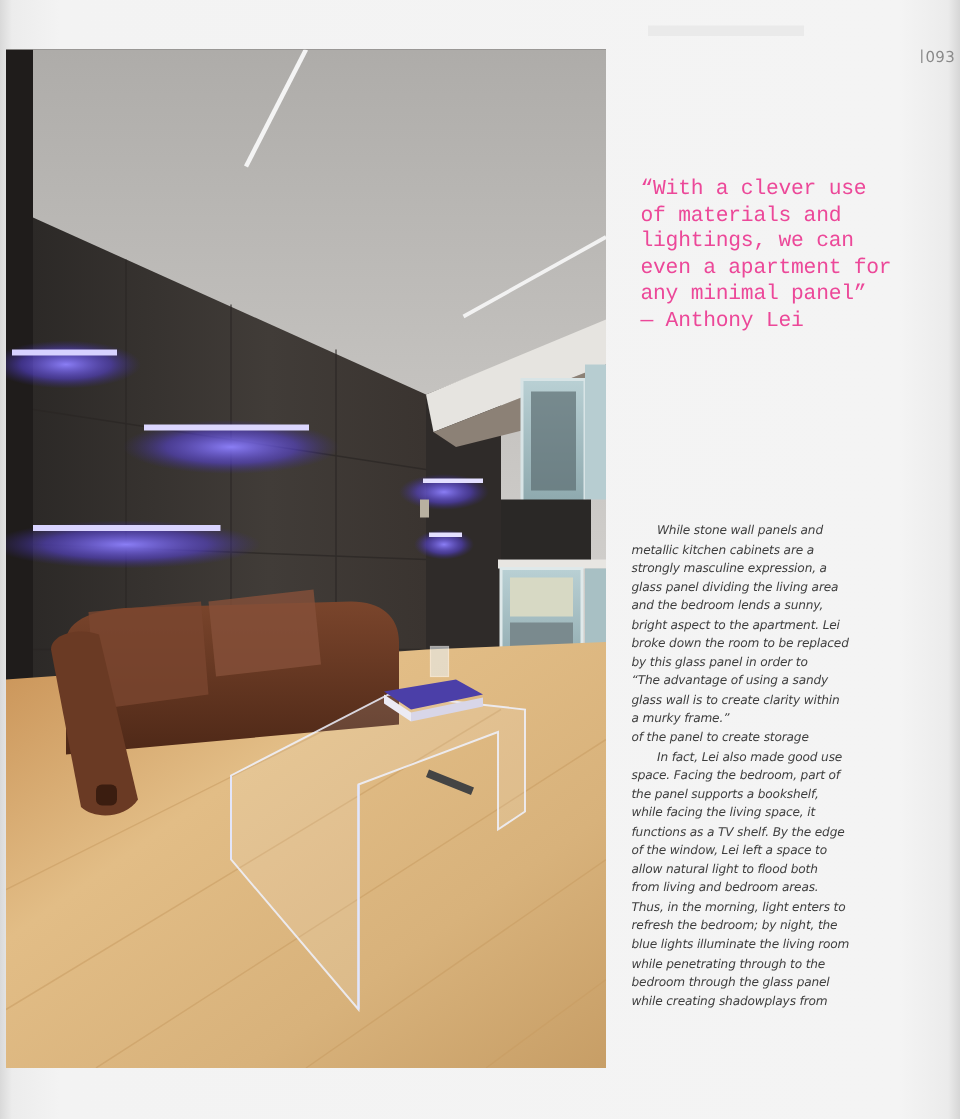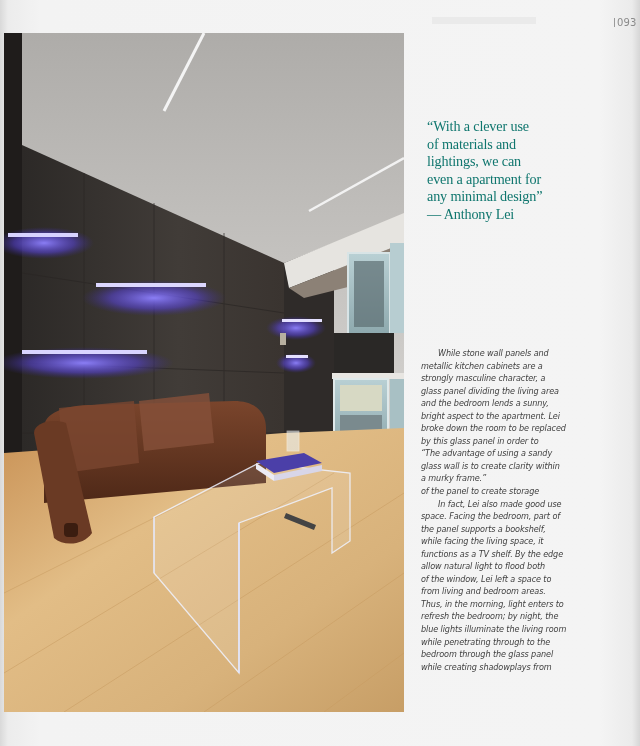--- a/index.html
+++ b/index.html
@@ -3,39 +3,39 @@
 <meta charset="utf-8">
 <style>
   html, body { margin:0; padding:0; }
   body {
     width:640px; height:746px; overflow:hidden; position:relative;
     background: linear-gradient(90deg, #d9d9d9 0px, #ececec 8px, #f3f3f3 40px, #f4f4f4 600px, #ebebeb 632px, #d6d6d6 640px);
     font-family: "DejaVu Sans", sans-serif;
     color:#3a3a3a;
   }
   .page-number {
-    position:absolute; top:17px; left:614px;
+    position:absolute; top:33px; left:614px;
     font-size:10px; color:#8a8a8a; letter-spacing:0.2px;
   }
   .page-number .bar {
     display:inline-block; width:1px; height:9px; background:#9a9a9a; margin-right:2px; vertical-align:-1px;
   }
   .header-ghost {
     position:absolute; top:17px; left:432px; width:104px; height:7px;
     background:#e6e6e6; opacity:0.7;
   }
   .photo {
     position:absolute; left:4px; top:33px; width:400px; height:679px; overflow:hidden;
     background:#3a3633;
   }
   .photo svg { display:block; }
   .quote {
     position:absolute; left:427px; top:118px; width:210px;
-    font-family: Liberation Serif, serif;
-    font-size:14.2px; line-height:17.6px; color:#0f766e;
+    font-family: Liberation Mono, monospace;
+    font-size:14.2px; line-height:17.6px; color:#ec4899;
     font-weight:normal; letter-spacing:-0.15px;
   }
   .quote .line { display:block; white-space:nowrap; }
   .body-text {
     position:absolute; left:421px; top:347px; width:205px;
     font-family: "DejaVu Sans", sans-serif;
     font-size:8.1px; line-height:12.55px; color:#3e3e3e;
     letter-spacing:-0.1px;
     font-style:italic;
   }
@@ -156,47 +156,47 @@
 
     <polygon points="282,480 312,492 310,497 280,485" fill="#444"></polygon>
   </svg>
 </div>
 
 <div class="quote">
   <span class="line">“With a clever use</span>
   <span class="line">of materials and</span>
   <span class="line">lightings, we can</span>
   <span class="line">even a apartment for</span>
-  <span class="line">any minimal design”</span>
+  <span class="line">any minimal panel”</span>
   <span class="line">— Anthony Lei</span>
 </div>
 
 <div class="body-text">
   <div>
     <span class="line indent">While stone wall panels and</span>
     <span class="line">metallic kitchen cabinets are a</span>
-    <span class="line">strongly masculine character, a</span>
+    <span class="line">strongly masculine expression, a</span>
     <span class="line">glass panel dividing the living area</span>
     <span class="line">and the bedroom lends a sunny,</span>
     <span class="line">bright aspect to the apartment. Lei</span>
     <span class="line">broke down the room to be replaced</span>
     <span class="line">by this glass panel in order to</span>
     <span class="line">“The advantage of using a sandy</span>
     <span class="line">glass wall is to create clarity within</span>
     <span class="line">a murky frame.”</span>
   </div>
   <div>
     <span class="line">of the panel to create storage</span>
     <span class="line indent">In fact, Lei also made good use</span>
     <span class="line">space. Facing the bedroom, part of</span>
     <span class="line">the panel supports a bookshelf,</span>
     <span class="line">while facing the living space, it</span>
     <span class="line">functions as a TV shelf. By the edge</span>
+    <span class="line">of the window, Lei left a space to</span>
     <span class="line">allow natural light to flood both</span>
-    <span class="line">of the window, Lei left a space to</span>
     <span class="line">from living and bedroom areas.</span>
     <span class="line">Thus, in the morning, light enters to</span>
     <span class="line">refresh the bedroom; by night, the</span>
     <span class="line">blue lights illuminate the living room</span>
     <span class="line">while penetrating through to the</span>
     <span class="line">bedroom through the glass panel</span>
     <span class="line">while creating shadowplays from</span>
   </div>
 </div>
 

